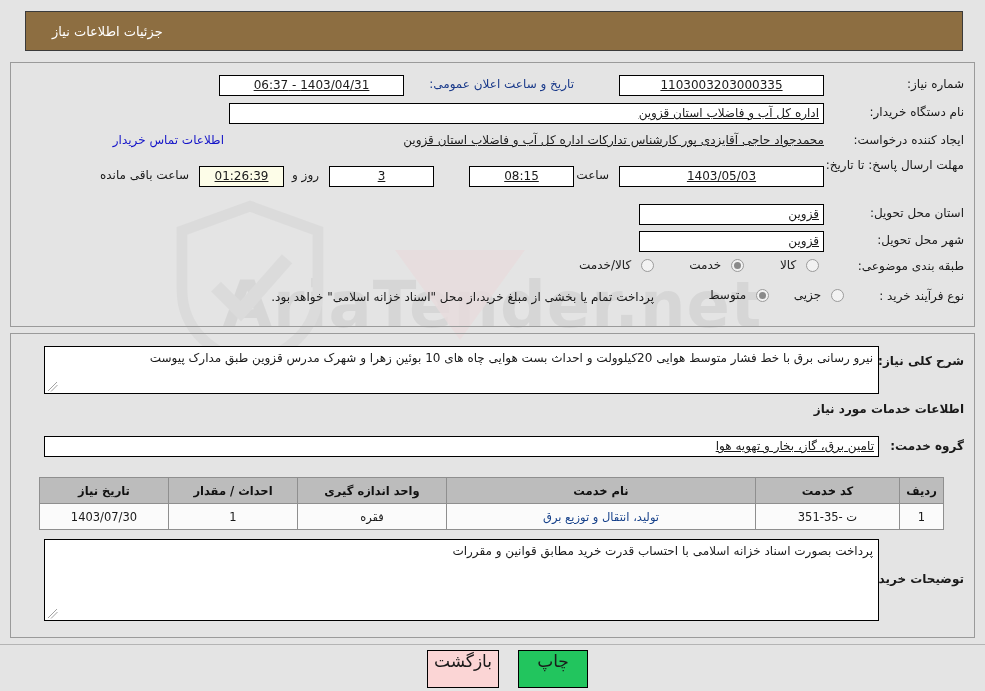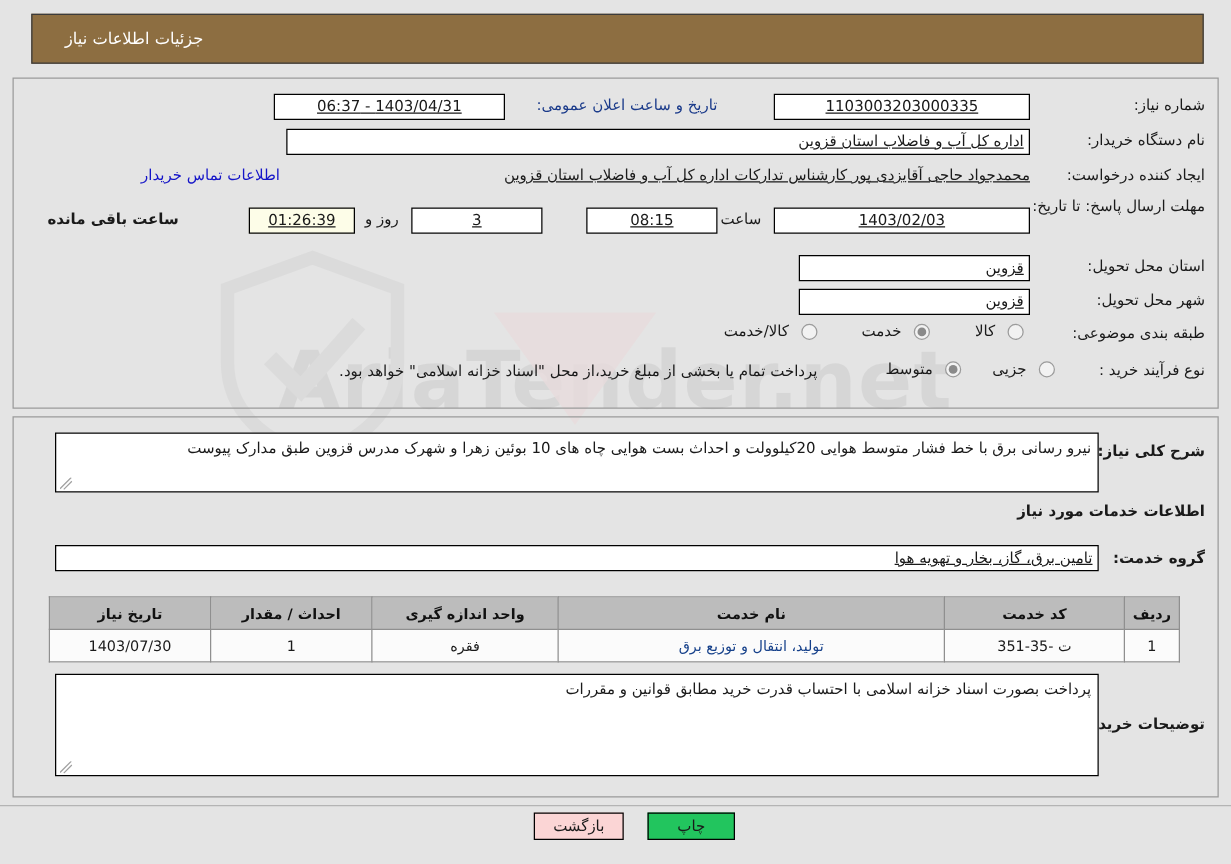--- a/index.html
+++ b/index.html
@@ -97,23 +97,23 @@
     font-weight:bold;color:#111;height:25px;padding:0 4px;
     white-space:nowrap;
   }
   table.datatbl td{
     background:#fbfbfb;border:1px solid #8f8f8f;
     height:25px;padding:0 4px;text-align:center;white-space:nowrap;
   }
   td.svc{color:#15408a;}
   
   .btn{
-    position:absolute;height:22px;line-height:20px;
+    position:absolute;height:38px;line-height:20px;
     border:1px solid #000;box-sizing:border-box;
-    font-size:12px;text-align:center;cursor:pointer;
+    font-size:17px;text-align:center;cursor:pointer;
     font-family:"DejaVu Sans","Liberation Sans",sans-serif;
   }
   .btn-print{background:#22c55e;}
   .btn-back{background:#fbd5d5;}
   .hr-sep{
     position:absolute;left:0;width:985px;height:1px;background:#b4b4b4;
   }
 </style>
 </head>
 <body>
@@ -152,27 +152,27 @@
 
   <div class="row" style="top:70px;right:10px;">
     <span class="lbl">ایجاد کننده درخواست:</span>
   </div>
   <div class="fld right" style="position:absolute;top:68px;right:150px;width:595px;border:none;background:transparent;padding:0;">محمدجواد حاجی آقایزدی پور کارشناس تدارکات اداره کل آب و فاضلاب استان قزوین</div>
   <span class="link" style="position:absolute;top:70px;right:750px;">اطلاعات تماس خریدار</span>
 
   <div style="position:absolute;top:94px;right:10px;width:130px;line-height:16px;">
     <span class="lbl">مهلت ارسال پاسخ: تا تاریخ:</span>
   </div>
-  <div class="fld center" style="position:absolute;top:103px;right:150px;width:205px;">1403/02/03</div>
+  <div class="fld center" style="position:absolute;top:103px;right:150px;width:205px;">1403/05/03</div>
   <span class="lbl" style="position:absolute;top:105px;right:365px;">ساعت</span>
   <div class="fld center" style="position:absolute;top:103px;right:400px;width:105px;">08:15</div>
   <div class="fld center" style="position:absolute;top:103px;right:540px;width:105px;">3</div>
   <span class="lbl" style="position:absolute;top:105px;right:655px;">روز و</span>
   <div class="fld yellow center" style="position:absolute;top:103px;right:690px;width:85px;">01:26:39</div>
-  <span class="lbl" style="position:absolute;top:105px;right:831px;font-weight:bold;">ساعت باقی مانده</span>
+  <span class="lbl" style="position:absolute;top:105px;right:785px;">ساعت باقی مانده</span>
 
   <div class="row" style="top:143px;right:10px;">
     <span class="lbl">استان محل تحویل:</span>
   </div>
   <div class="fld right" style="position:absolute;top:141px;right:150px;width:185px;">قزوین</div>
 
   <div class="row" style="top:170px;right:10px;">
     <span class="lbl">شهر محل تحویل:</span>
   </div>
   <div class="fld right" style="position:absolute;top:168px;right:150px;width:185px;">قزوین</div>

